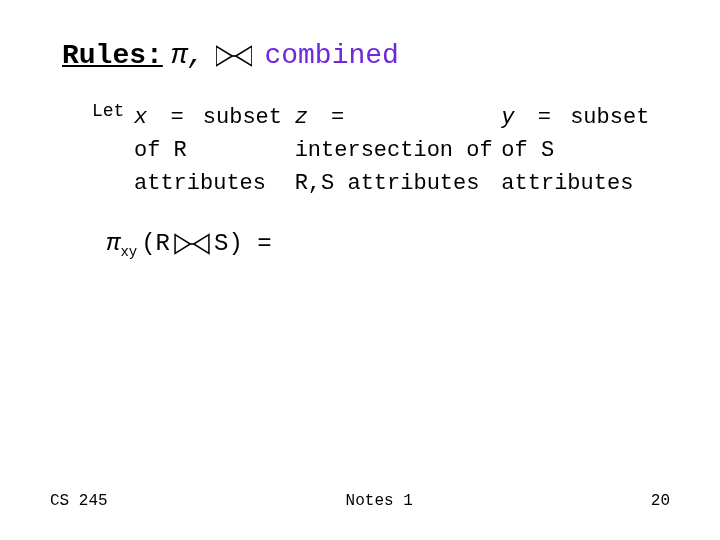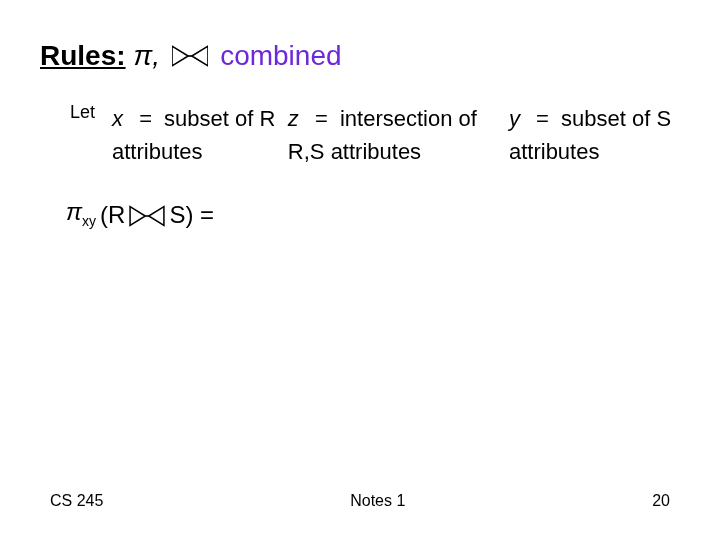--- a/index.html
+++ b/index.html
@@ -15,21 +15,22 @@
       font-family: Arial, sans-serif;
       position: relative;
       overflow: hidden;
     }
 
     .slide {
       width: 720px;
       height: 540px;
       background: #ffffff;
       position: relative;
-      padding: 40px 40px;
+      padding: 40px 62px;
+      font-family: Liberation Mono, monospace;
     }
 
     .header-row {
       display: flex;
       align-items: center;
       gap: 8px;
       margin-bottom: 30px;
     }
 
     .rules-label {
@@ -95,22 +96,22 @@
       font-style: italic;
       margin-right: 4px;
     }
 
     .equals {
       margin: 0 6px;
     }
 
     .projection-row {
       display: flex;
-      align-items: flex-end;
-      margin-left: 26px;
+      align-items: flex-start;
+      margin-left: 44px;
       margin-top: 10px;
       gap: 4px;
     }
 
     .pi-xy {
       font-size: 24px;
       color: #000;
     }
 
     .pi-main {

